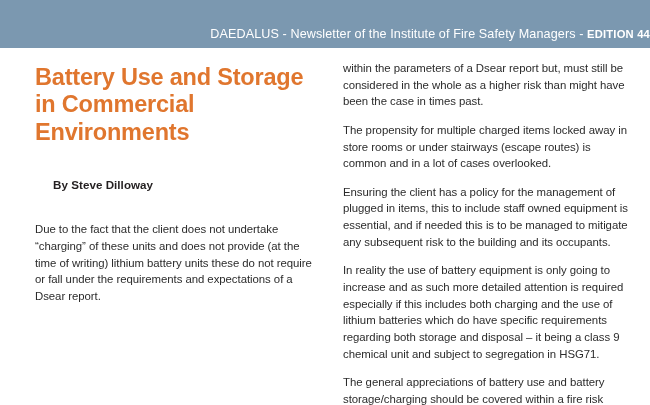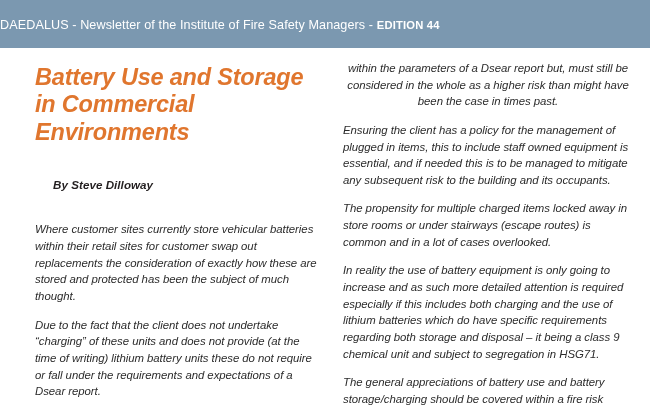--- a/index.html
+++ b/index.html
@@ -25,22 +25,22 @@
   
   .masthead {
     position: absolute;
     top: 0;
     left: 0;
     width: 650px;
     height: 48px;
     background: #7b98b0;
     display: flex;
     align-items: flex-end;
-    justify-content: flex-start;
-    padding-bottom: 16px;
+    justify-content: flex-end;
+    padding-bottom: 7px;
     box-sizing: border-box;
   }
   .masthead-text {
     color: #ffffff;
     font-size: 12.6px;
     font-weight: 400;
     letter-spacing: 0.1px;
     white-space: nowrap;
   }
   .masthead-edition {
@@ -50,21 +50,20 @@
   }
 
   
   .content {
     position: absolute;
     top: 48px;
     left: 0;
     width: 650px;
     height: 357px;
     box-sizing: border-box;
-    font-style: italic;
   }
 
   .col {
     position: absolute;
     top: 0;
     box-sizing: border-box;
   }
   .col-left {
     left: 35px;
     width: 285px;
@@ -97,49 +96,47 @@
   
   .para {
     color: #2b2b2b;
     font-size: 11.4px;
     line-height: 1.46;
     margin: 0;
     padding-top: 12px;
     letter-spacing: -0.05px;
   }
   .col-right .para:first-child {
-    text-align: center;
   }
 </style>
 </head>
 <body>
 
 <div class="page">
 
   <div class="masthead">
     <div class="masthead-text"><span>DAEDALUS - Newsletter of the Institute of Fire Safety Managers - </span><span class="masthead-edition">EDITION 44</span></div>
   </div>
 
   <div class="content">
 
     <div class="col col-left">
 
       <h1 class="headline">Battery Use and Storage in Commercial Environments</h1>
 
       <p class="byline">By Steve Dilloway</p>
 
-      <p class="para">Where customer sites currently store vehicular batteries within their retail sites for customer swap out replacements the consideration of exactly how these are stored and protected has been the subject of much thought.</p>
       <p class="para">Due to the fact that the client does not undertake “charging” of these units and does not provide (at the time of writing) lithium battery units these do not require or fall under the requirements and expectations of a Dsear report.</p>
 
     </div>
 
     <div class="col col-right">
 
       <p class="para">within the parameters of a Dsear report but, must still be considered in the whole as a higher risk than might have been the case in times past.</p>
+      <p class="para">The propensity for multiple charged items locked away in store rooms or under stairways (escape routes) is common and in a lot of cases overlooked.</p>
       <p class="para">Ensuring the client has a policy for the management of plugged in items, this to include staff owned equipment is essential, and if needed this is to be managed to mitigate any subsequent risk to the building and its occupants.</p>
-      <p class="para">The propensity for multiple charged items locked away in store rooms or under stairways (escape routes) is common and in a lot of cases overlooked.</p>
       <p class="para">In reality the use of battery equipment is only going to increase and as such more detailed attention is required especially if this includes both charging and the use of lithium batteries which do have specific requirements regarding both storage and disposal – it being a class 9 chemical unit and subject to segregation in HSG71.</p>
       <p class="para">The general appreciations of battery use and battery storage/charging should be covered within a fire risk assessment and if not then I would question both the suitability and competence of the assessor.</p>
 
     </div>
 
   </div>
 </div>
 
 </body></html>

